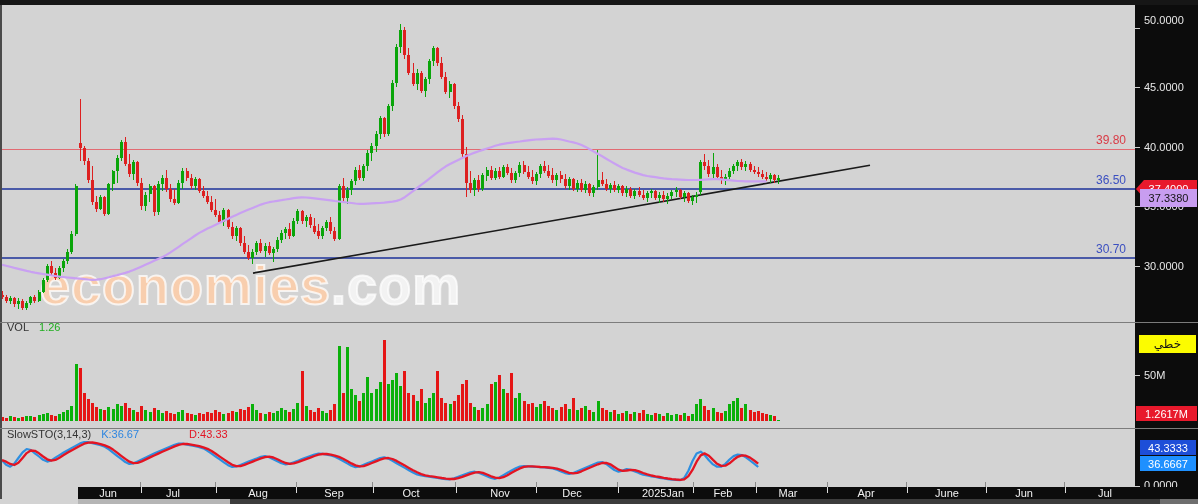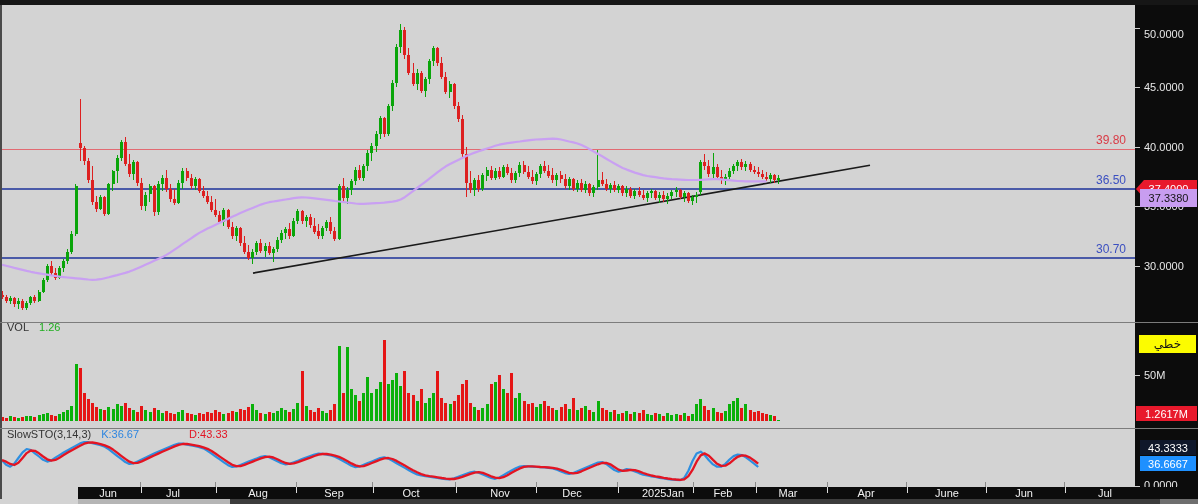--- a/index.html
+++ b/index.html
@@ -35,21 +35,21 @@
   .yaxis{left:1135px;top:0;width:63px;height:499px;background:#0c0c0c;z-index:2;}
   .tick-dash{position:absolute;left:0;width:5px;height:1px;background:#cfcfcf;}
   .tick-lab{position:absolute;left:9px;color:#e8e8e8;font-size:11px;}
   .badge{position:absolute;display:flex;align-items:center;justify-content:center;
          font-size:11px;color:#fff;z-index:3;}
   .b-price{left:1px;width:61px;height:18px;background:#e8192c;
            clip-path:polygon(0 50%,13% 0,100% 0,100% 100%,13% 100%);padding-left:4px;box-sizing:border-box;}
   .b-prev{left:5px;width:57px;height:18px;background:#c89df0;color:#141414;border-radius:0;}
   .b-scale{left:4px;top:300px;width:57px;height:18px;background:#fcfc00;color:#141414;font-size:12px;margin-top:35px;}
   .b-vol{left:1px;width:61px;height:15px;background:#e8192c;top:406px;}
-  .b-stod{left:5px;width:56px;height:15px;background:#0f172a;top:440px;}
+  .b-stod{left:5px;width:56px;height:15px;background:#1d4ed8;top:440px;}
   .b-stok{left:5px;width:56px;height:15px;background:#1e90ff;top:456px;}
 
   
   .xaxis{left:78px;top:487px;width:1120px;height:12px;background:#0c0c0c;z-index:2;}
   .corner{left:0;top:487px;width:78px;height:17px;background:#d3d3d3;z-index:2;}
   .month{position:absolute;top:0;transform:translateX(-50%);color:#f2f2f2;font-size:11px;white-space:nowrap;}
   .xtick{position:absolute;top:0;width:1px;height:6px;background:#dedede;}
   
   .strip{top:499px;height:5px;z-index:3;}
   .s1{left:78px;width:152px;background:#b5b5b5;}
@@ -57,20 +57,21 @@
   .s3{left:1160px;width:38px;background:#6e6e6e;}
 </style>
 </head>
 <body>
 
 <div class="screen">
 
   <div class="abs topbar"></div>
   <div class="abs leftedge"></div>
 
+  <div class="abs wm1"><span class="p1">economies</span><span class="p2">.com</span></div>
 
   <svg id="svg-main" width="1135" height="317">
       <line x1="0" y1="144.2" x2="1135" y2="144.2" stroke="#e26a72" stroke-width="1.4" shape-rendering="crispEdges"></line>
       <line x1="0" y1="183.5" x2="1135" y2="183.5" stroke="#4a5aa8" stroke-width="2" shape-rendering="crispEdges"></line>
       <line x1="0" y1="252.6" x2="1135" y2="252.6" stroke="#4a5aa8" stroke-width="2" shape-rendering="crispEdges"></line>
       <line x1="253" y1="268.1" x2="870" y2="160.3" stroke="#1a1a1a" stroke-width="1.6"></line>
       <g shape-rendering="crispEdges">
         <line x1="2" y1="286.0" x2="2" y2="294.4" stroke="#dd2020" stroke-width="1"></line>
         <rect x="0.5" y="289.6" width="3" height="2.4" fill="#dd2020"></rect>
         <line x1="6.11" y1="289.6" x2="6.11" y2="297.9" stroke="#dd2020" stroke-width="1"></line>
@@ -681,21 +682,21 @@
     <div class="badge b-prev" id="badge-prev" style="top: 189px;">37.3380</div>
     <div class="badge b-scale">خطي</div>
     <div class="badge b-vol">1.2617M</div>
     <div class="badge b-stod">43.3333</div>
     <div class="badge b-stok">36.6667</div>
     <div class="tick-dash" style="top:375px"></div>
     <div class="tick-lab" style="top:369px">50M</div>
     <div class="tick-dash" style="top:486px"></div>
     <div class="tick-lab" style="top:479px">0.0000</div>
   <div class="tick-dash" style="top: 28px;"></div>
-      <div class="tick-lab" style="top: 28px;">50.0000</div>
+      <div class="tick-lab" style="top: 14px;">50.0000</div>
       <div class="tick-dash" style="top: 87px;"></div>
       <div class="tick-lab" style="top: 81px;">45.0000</div>
       <div class="tick-dash" style="top: 147px;"></div>
       <div class="tick-lab" style="top: 141px;">40.0000</div>
       <div class="tick-dash" style="top: 206px;"></div>
       <div class="tick-lab" style="top: 200px;">35.0000</div>
       <div class="tick-dash" style="top: 266px;"></div>
       <div class="tick-lab" style="top: 260px;">30.0000</div>
     </div>
 

